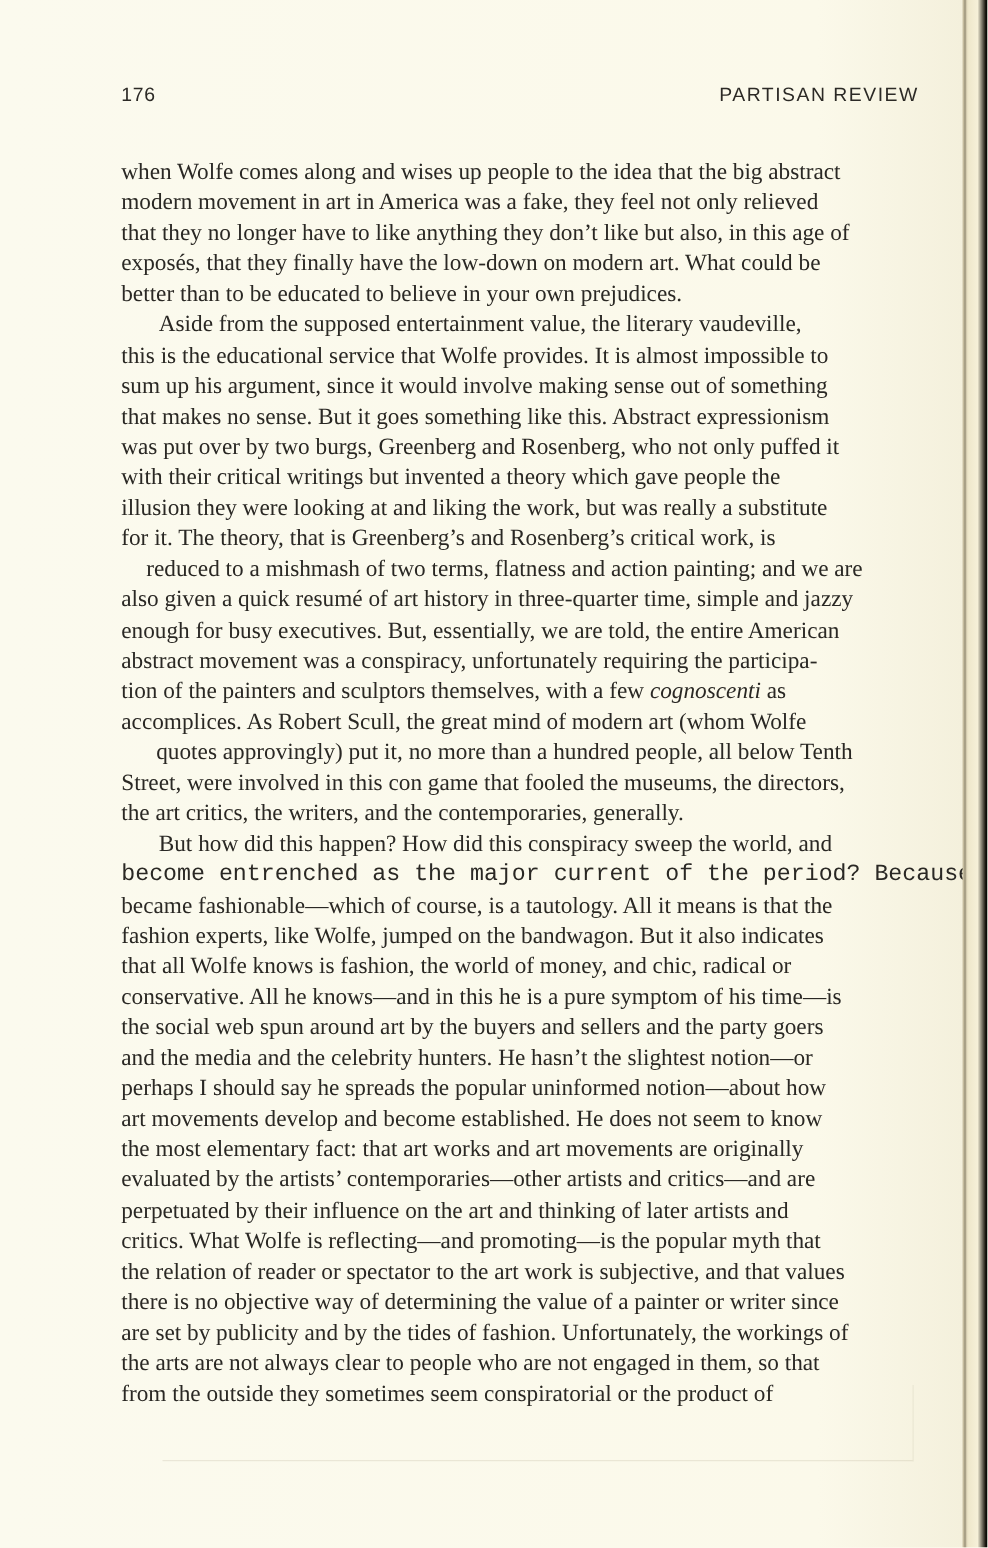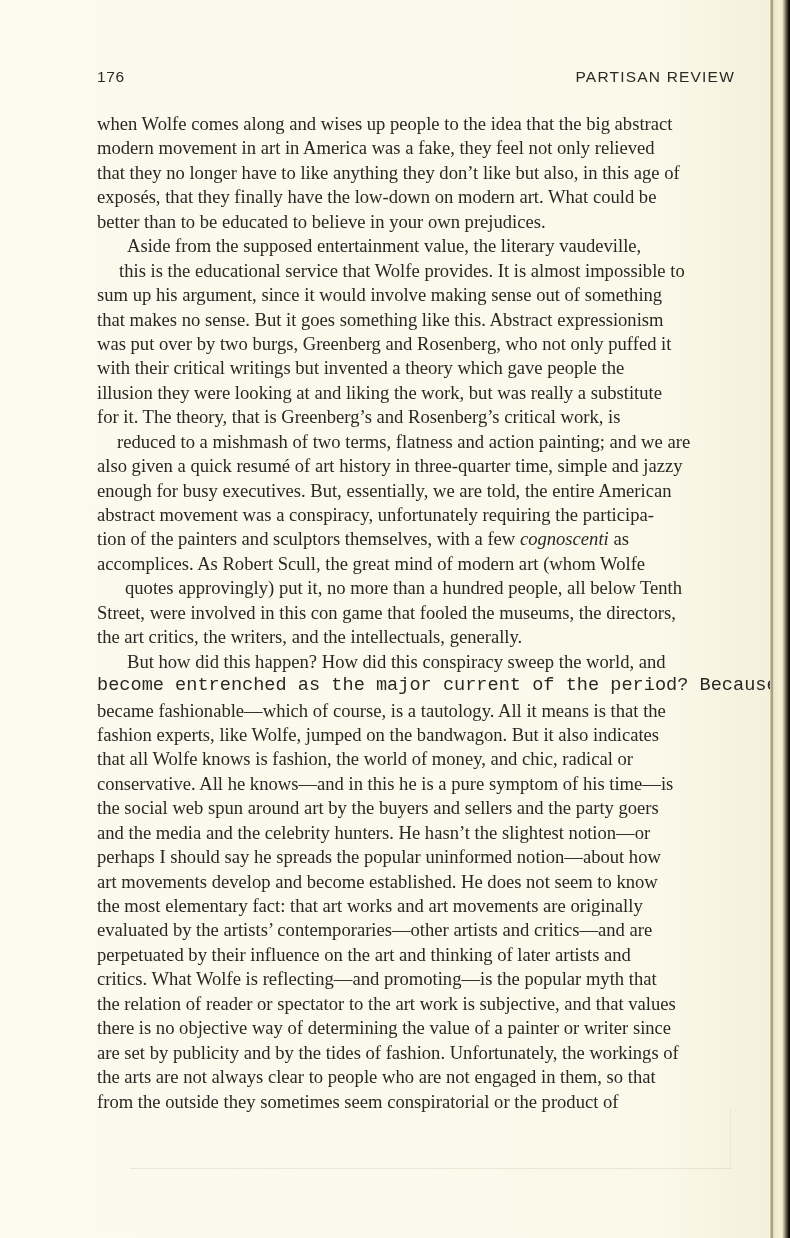--- a/index.html
+++ b/index.html
@@ -23,21 +23,21 @@
     background: #8a826a; opacity: 0.6;
   }
   .header {
     position: absolute; left: 97px; top: 68px; width: 638px; height: 22px;
     font-family: "Liberation Sans", sans-serif;
     font-size: 15.5px; letter-spacing: 0.6px; color: #2c2a26; text-decoration: underline;
   }
   .page-number { position: absolute; left: 0; top: 0; }
   .running-head { position: absolute; right: 0; top: 0; letter-spacing: 1.2px; padding-left: 44px; }
   .body-text {
-    position: absolute; left: 97px; top: 112px; width: 638px;
+    position: absolute; left: 97px; top: 126px; width: 638px;
   }
   .line {
     height: 24.45px; line-height: 24.45px; font-size: 18.6px;
     text-align: justify; text-align-last: justify; white-space: nowrap;
     overflow: visible;
   }
   .line.last { text-align-last: left; }
   .line.indent { padding-left: 30px; }
   .line span { display: inline; }
   .line i { font-style: italic; }
@@ -56,36 +56,36 @@
     <span class="running-head">PARTISAN REVIEW</span>
   </div>
 
   <div class="body-text" id="body-text">
       <div class="line" style="text-align: left; text-align-last: left;">when Wolfe comes along and wises up people to the idea that the big abstract</div>
       <div class="line" style="text-align: left; text-align-last: left;">modern movement in art in America was a fake, they feel not only relieved</div>
       <div class="line" style="text-align: left; text-align-last: left;">that they no longer have to like anything they don’t like but also, in this age of</div>
       <div class="line" style="text-align: left; text-align-last: left;">exposés, that they finally have the low-down on modern art. What could be</div>
       <div class="line last">better than to be educated to believe in your own prejudices.</div>
       <div class="line indent" style="text-align: left; text-align-last: left;">Aside from the supposed entertainment value, the literary vaudeville,</div>
-      <div class="line" style="text-align: left; text-align-last: left; margin-left: 22px;">this is the educational service that Wolfe provides. It is almost impossible to</div>
+      <div class="line" style="text-align: left; text-align-last: left;">this is the educational service that Wolfe provides. It is almost impossible to</div>
       <div class="line" style="text-align: left; text-align-last: left;">sum up his argument, since it would involve making sense out of something</div>
       <div class="line" style="text-align: left; text-align-last: left;">that makes no sense. But it goes something like this. Abstract expressionism</div>
       <div class="line" style="text-align: left; text-align-last: left;">was put over by two burgs, Greenberg and Rosenberg, who not only puffed it</div>
       <div class="line" style="text-align: center; text-align-last: left;">with their critical writings but invented a theory which gave people the</div>
       <div class="line" style="text-align: left; text-align-last: left;">illusion they were looking at and liking the work, but was really a substitute</div>
       <div class="line" style="text-align: left; text-align-last: left;">for it. The theory, that is Greenberg’s and Rosenberg’s critical work, is</div>
       <div class="line" style="text-align: left; text-align-last: left; margin-left: 20px;">reduced to a mishmash of two terms, flatness and action painting; and we are</div>
       <div class="line" style="text-align: left; text-align-last: left;">also given a quick resumé of art history in three-quarter time, simple and jazzy</div>
       <div class="line" style="text-align: left; text-align-last: left;">enough for busy executives. But, essentially, we are told, the entire American</div>
       <div class="line" style="text-align: left; text-align-last: left;">abstract movement was a conspiracy, unfortunately requiring the participa-</div>
       <div class="line" style="text-align: left; text-align-last: left;"><span>tion of the painters and sculptors themselves, with a few </span><i>cognoscenti</i><span> as</span></div>
       <div class="line" style="text-align: left; text-align-last: left;">accomplices. As Robert Scull, the great mind of modern art (whom Wolfe</div>
       <div class="line" style="text-align: left; text-align-last: left; margin-left: 28px;">quotes approvingly) put it, no more than a hundred people, all below Tenth</div>
       <div class="line" style="text-align: left; text-align-last: left;">Street, were involved in this con game that fooled the museums, the directors,</div>
-      <div class="line last">the art critics, the writers, and the intellectuals, generally.</div>
+      <div class="line last">the art critics, the writers, and the contemporaries, generally.</div>
       <div class="line indent" style="text-align: left; text-align-last: left;">But how did this happen? How did this conspiracy sweep the world, and</div>
       <div class="line" style="text-align: left; text-align-last: left; font-family: Liberation Mono, monospace;">become entrenched as the major current of the period? Because, says Wolfe, it</div>
       <div class="line" style="text-align: left; text-align-last: left;">became fashionable—which of course, is a tautology. All it means is that the</div>
       <div class="line" style="text-align: left; text-align-last: left;">fashion experts, like Wolfe, jumped on the bandwagon. But it also indicates</div>
       <div class="line" style="text-align: left; text-align-last: left;">that all Wolfe knows is fashion, the world of money, and chic, radical or</div>
       <div class="line" style="text-align: left; text-align-last: left;">conservative. All he knows—and in this he is a pure symptom of his time—is</div>
       <div class="line" style="text-align: left; text-align-last: left;">the social web spun around art by the buyers and sellers and the party goers</div>
       <div class="line" style="text-align: left; text-align-last: left;">and the media and the celebrity hunters. He hasn’t the slightest notion—or</div>
       <div class="line" style="text-align: center; text-align-last: left;">perhaps I should say he spreads the popular uninformed notion—about how</div>
       <div class="line" style="text-align: left; text-align-last: left;">art movements develop and become established. He does not seem to know</div>

